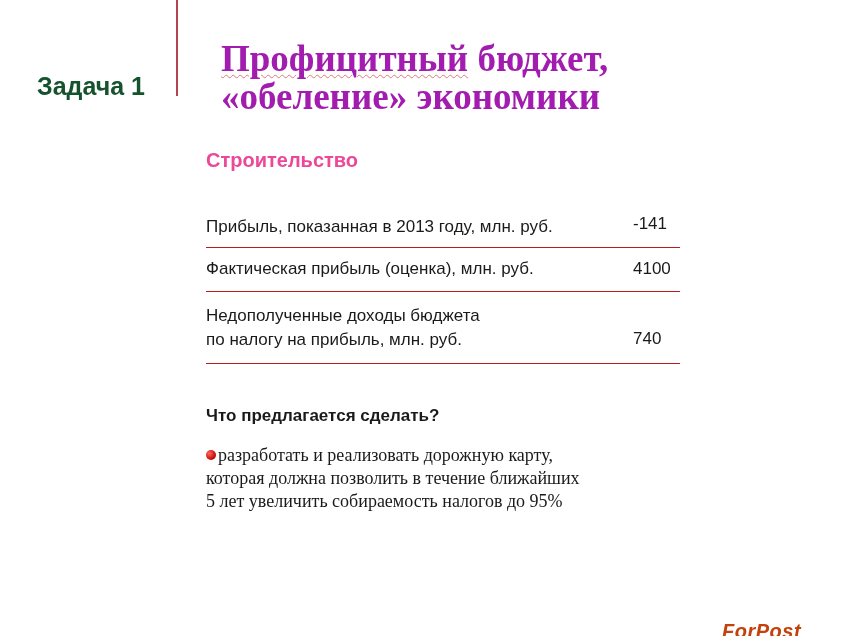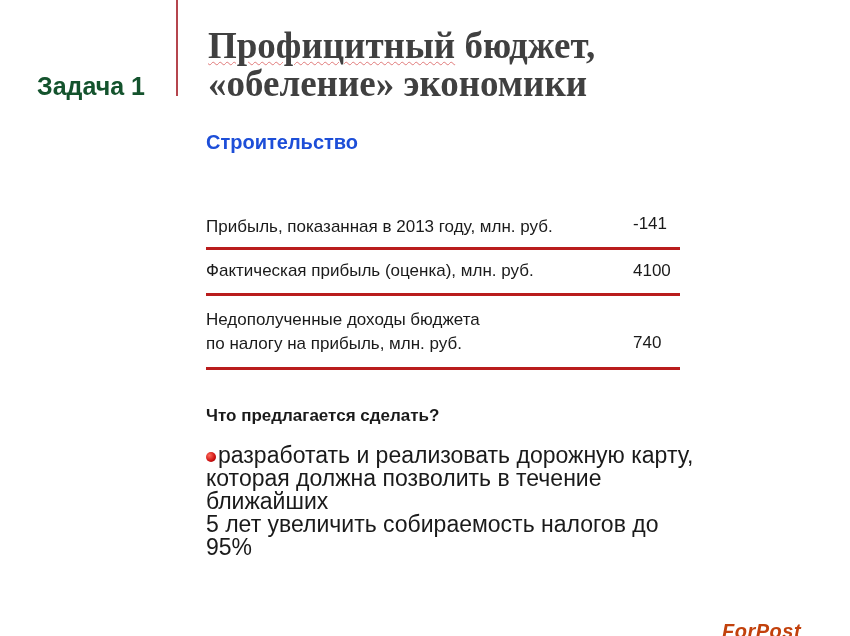--- a/index.html
+++ b/index.html
@@ -12,56 +12,56 @@
       background: #b5454d;
     }
     .task-label {
       position: absolute; left: 37px; top: 72px;
       font-family: "Liberation Sans", sans-serif; font-weight: bold;
       font-size: 25px; color: #14532d;
     }
     .title {
       position: absolute; left: 206px; top: 25px;
       font-family: "Liberation Serif", serif; font-weight: bold;
-      font-size: 37px; line-height: 38px; color: #404040;
-      margin: 2px;
+      font-size: 37px; line-height: 38px; color: #a21caf;
+      margin: 15px;
     }
     .title .squiggle {
       text-decoration: underline wavy #e07a7a; text-decoration-thickness: 1px;
       text-underline-offset: 3px;
     }
     .subtitle {
-      position: absolute; left: 206px; top: 131px;
-      font-weight: bold; font-size: 20px; color: #1d4ed8;
+      position: absolute; left: 206px; top: 149px;
+      font-weight: bold; font-size: 20px; color: #ec4899;
     }
     .table {
       position: absolute; left: 206px; top: 207px; width: 474px;
     }
     .row {
-      position: relative; border-bottom: 3px solid #b91c1c;
+      position: relative; border-bottom: 1px solid #b91c1c;
       font-size: 17px; line-height: 24px;
     }
     .row .label { display: block; padding-right: 70px; }
     .row .value { position: absolute; left: 427px; bottom: 0; }
     .row1 { height: 40px; }
     .row1 .label { padding-top: 8px; }
     .row1 .value { bottom: 11px; }
     .row2 { height: 43px; }
     .row2 .label { padding-top: 9px; }
     .row2 .value { bottom: 10px; }
     .row3 { height: 71px; }
     .row3 .label { padding-top: 12px; }
     .row3 .value { bottom: 12px; }
     .question {
       position: absolute; left: 206px; top: 406px;
       font-weight: bold; font-size: 17px; text-align: right;
     }
     .bullets { position: absolute; left: 206px; top: 444px; width: 490px; }
     .bullet {
-      font-size: 23px; line-height: 23px; margin-bottom: 11px; position: relative;
+      font-size: 18px; line-height: 23px; margin-bottom: 11px; position: relative; font-family: Liberation Serif, serif;
     }
     .dot {
       display: inline-block; width: 10px; height: 10px; border-radius: 50%;
       background: radial-gradient(circle at 35% 35%, #ff6a5a, #cc1010 60%, #7a0000);
       margin-right: 2px; vertical-align: 1px;
     }
     .watermark {
       position: absolute; left: 722px; top: 620px;
       font-family: "Liberation Sans", sans-serif; font-weight: bold; font-style: italic;
       font-size: 20px; color: #c2410c; letter-spacing: 0.5px;

